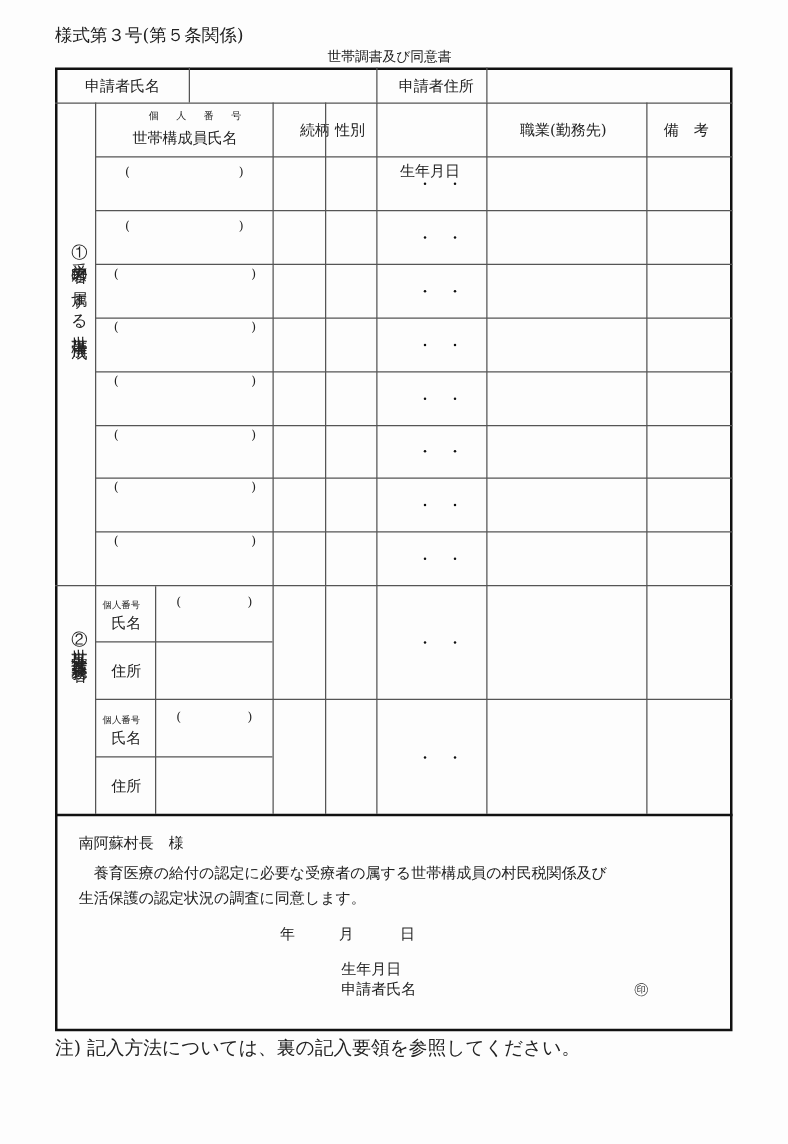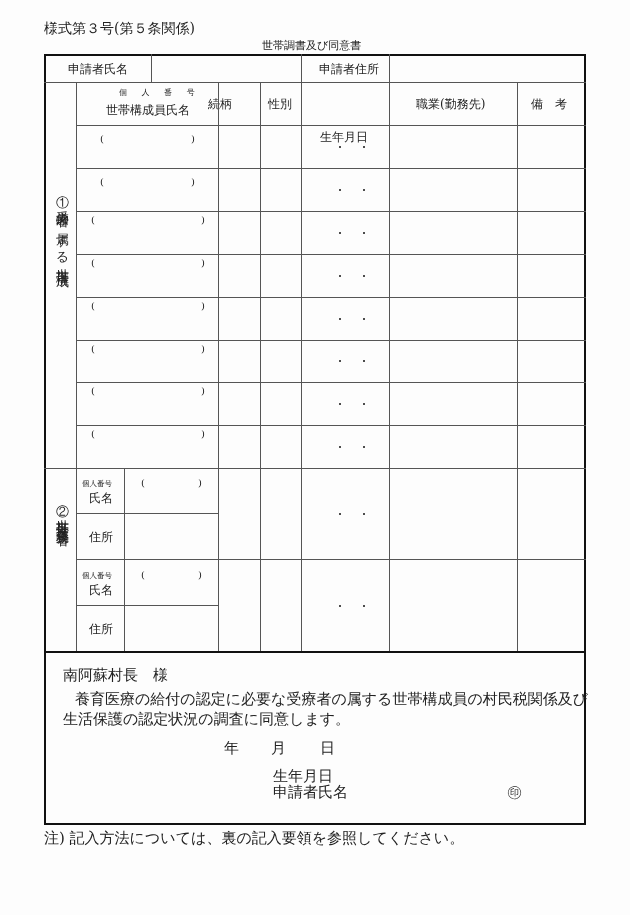--- a/index.html
+++ b/index.html
@@ -11,42 +11,42 @@
   .vline { position:absolute; width:0; border-left:1px solid #555; }
   .thick { border-color:#111; border-width:2px; }
   .outer { position:absolute; left:44px; top:54px; width:542px; height:771px; border:2px solid #111; box-sizing:border-box; }
   .lbl { position:absolute; font-size:12px; white-space:nowrap; }
   .small { font-size:8px; letter-spacing:6px; }
   .tiny { font-size:7.5px; }
   .vert { position:absolute; writing-mode:vertical-rl; font-size:13px; letter-spacing:2px; }
   .dot { position:absolute; width:2px; height:2px; background:#111; border-radius:50%; }
   .paren { position:absolute; font-size:10px; }
   .cell { position:absolute; }
-  .txt { position:absolute; font-size:15px; white-space:nowrap; }
+  .txt { position:absolute; font-size:12px; white-space:nowrap; }
 </style>
 </head>
 <body>
 
 <div class="abs form-no">様式第３号(第５条関係)</div>
 <div class="abs title">世帯調書及び同意書</div>
 
 <div class="outer"></div>
 
 <div class="lbl" style="left:68px;top:61px;">申請者氏名</div>
 <div class="cell" style="left:152px;top:55px;width:149px;height:27px;"></div>
 <div class="lbl" style="left:319px;top:61px;">申請者住所</div>
 <div class="cell" style="left:390px;top:55px;width:196px;height:27px;"></div>
 <div class="vline" style="left:151px;top:54px;height:28px;"></div>
 <div class="vline" style="left:301px;top:54px;height:28px;"></div>
 <div class="vline" style="left:389px;top:54px;height:28px;"></div>
 <div class="hline" style="left:44px;top:82px;width:542px;"></div>
 
-<div class="lbl small" style="left:119px;top:87px;">個 人 番 号</div>
+<div class="lbl small" style="left:119px;top:87px;font-family:Liberation Serif, serif;">個 人 番 号</div>
 <div class="lbl" style="left:106px;top:102px;">世帯構成員氏名</div>
-<div class="lbl" style="left:208px;top:96px;text-align:right;">続柄</div>
+<div class="lbl" style="left:240px;top:96px;text-align:right;">続柄</div>
 <div class="lbl" style="left:268px;top:96px;">性別</div>
 <div class="lbl" style="left:320px;top:96px;margin-top:33px;">生年月日</div>
 <div class="lbl" style="left:416px;top:96px;">職業(勤務先)</div>
 <div class="lbl" style="left:531px;top:96px;">備　考</div>
 
 <div class="vline" style="left:76px;top:82px;height:569px;"></div>
 <div class="vline" style="left:218px;top:82px;height:569px;"></div>
 <div class="vline" style="left:260px;top:82px;height:387px;"></div>
 <div class="vline" style="left:301px;top:82px;height:569px;"></div>
 <div class="vline" style="left:389px;top:82px;height:569px;"></div>

